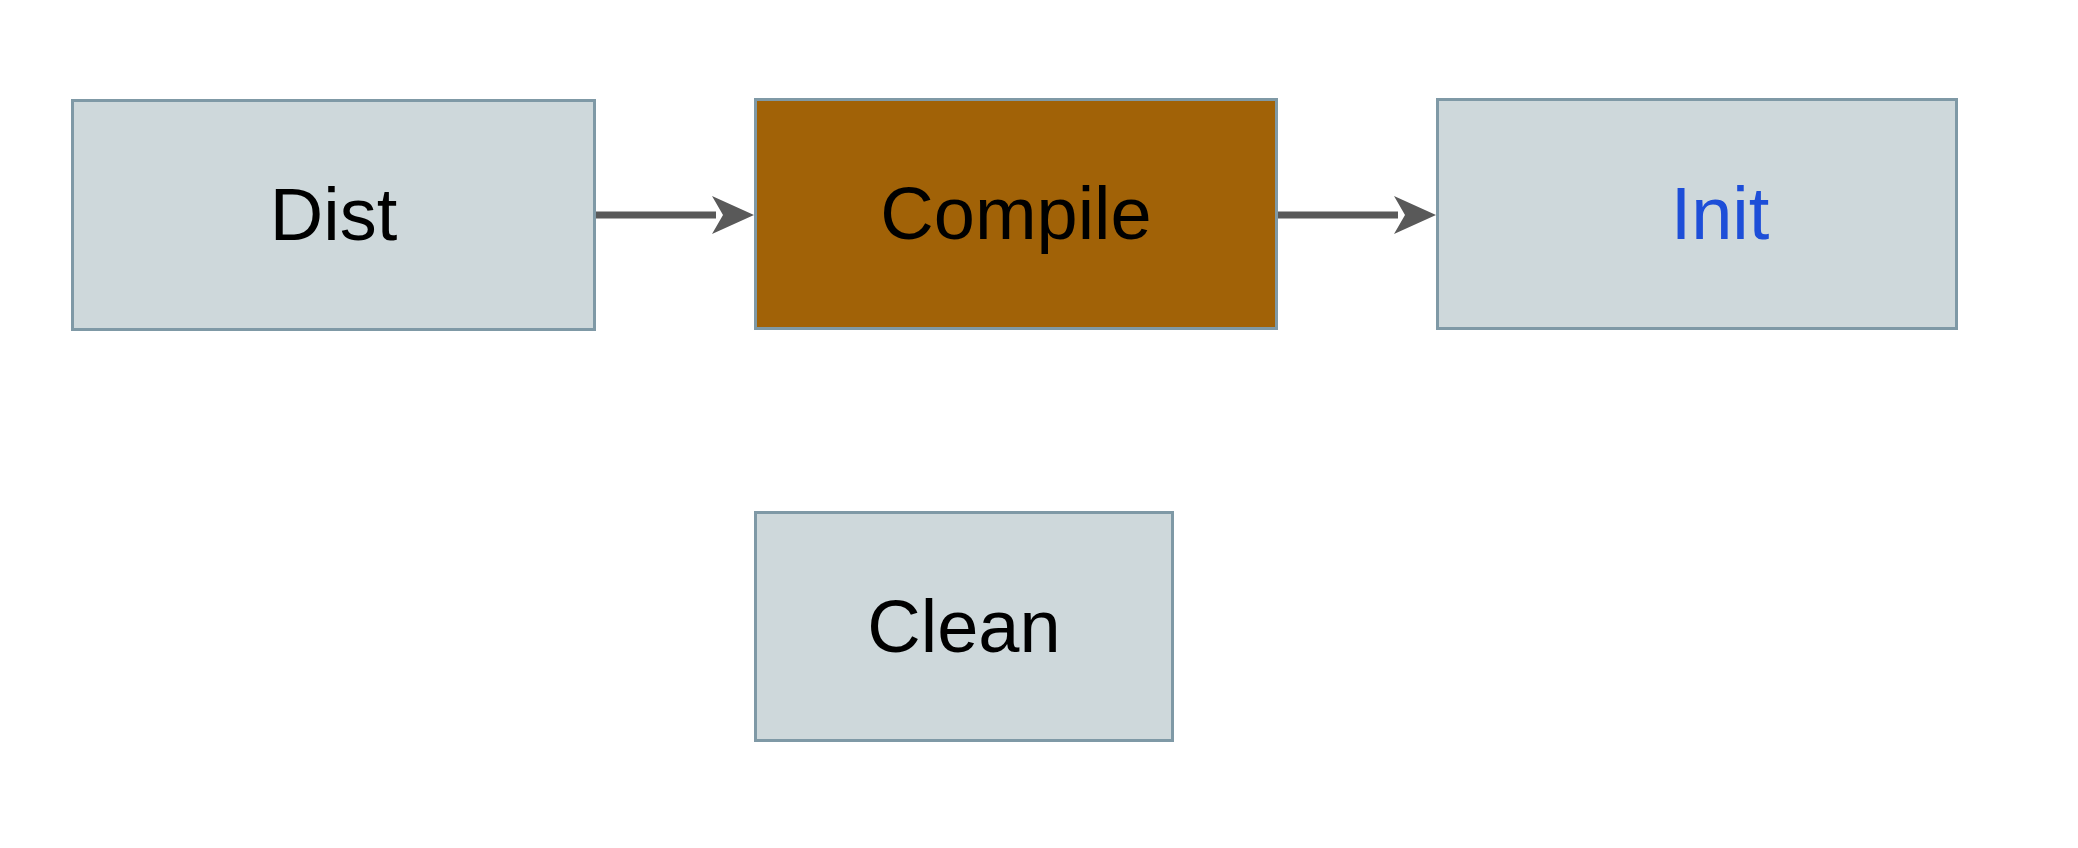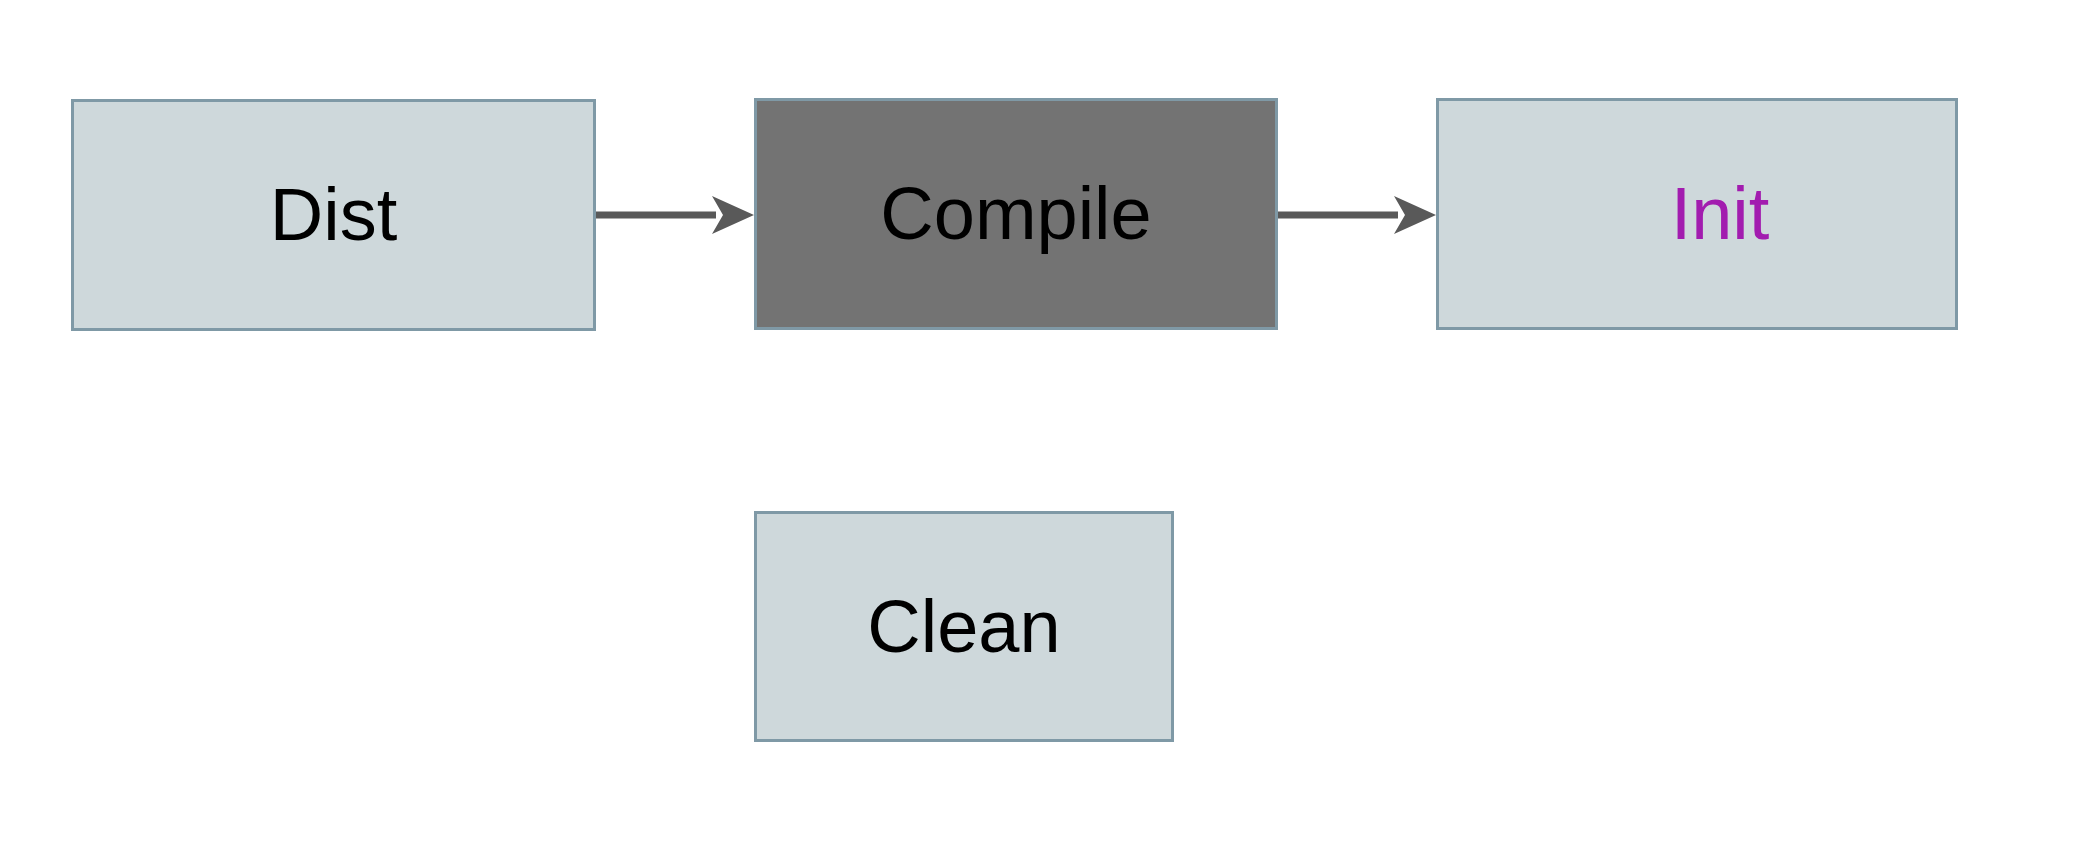--- a/index.html
+++ b/index.html
@@ -49,26 +49,26 @@
 </style>
 </head>
 <body>
 
 <div id="canvas" style="width: 2078px; height: 848px; background: rgb(255, 255, 255);">
 
   <div class="node" id="node-dist" style="left: 71px; top: 99px; width: 525px; height: 232px; background: rgb(206, 216, 219); border-color: rgb(127, 153, 166); border-width: 3px;">
     <span class="node-label" style="color: rgb(0, 0, 0);">Dist</span>
   </div>
 
-  <div class="node" id="node-compile" style="left: 754px; top: 98px; width: 524px; height: 232px; background: #737373; border-color: rgb(127, 153, 166); border-width: 3px;">
+  <div class="node" id="node-compile" style="left: 754px; top: 98px; width: 524px; height: 232px; background: #a16207; border-color: rgb(127, 153, 166); border-width: 3px;">
     <span class="node-label" style="color: rgb(0, 0, 0);">Compile</span>
   </div>
 
   <div class="node" id="node-init" style="left: 1436px; top: 98px; width: 522px; height: 232px; background: rgb(206, 216, 219); border-color: rgb(127, 153, 166); border-width: 3px;">
-    <span class="node-label" style="color: #a21caf; margin-left: 46px;">Init</span>
+    <span class="node-label" style="color: #1d4ed8; margin-left: 46px;">Init</span>
   </div>
 
   <div class="node" id="node-clean" style="left: 754px; top: 511px; width: 420px; height: 231px; background: rgb(206, 216, 219); border-color: rgb(127, 153, 166); border-width: 3px;">
     <span class="node-label" style="color: rgb(0, 0, 0);">Clean</span>
   </div>
 
   <div class="edge" id="edge-dist-to-compile" style="left: 596px; top: 185px; width: 158px; height: 60px;">
       <svg width="158" height="60" viewBox="0 0 158 60">
         <line x1="0" y1="30" x2="120" y2="30" stroke="#595959" stroke-width="7"></line>
         <polygon points="158,30 116,11 127,30 116,49" fill="#595959"></polygon>

